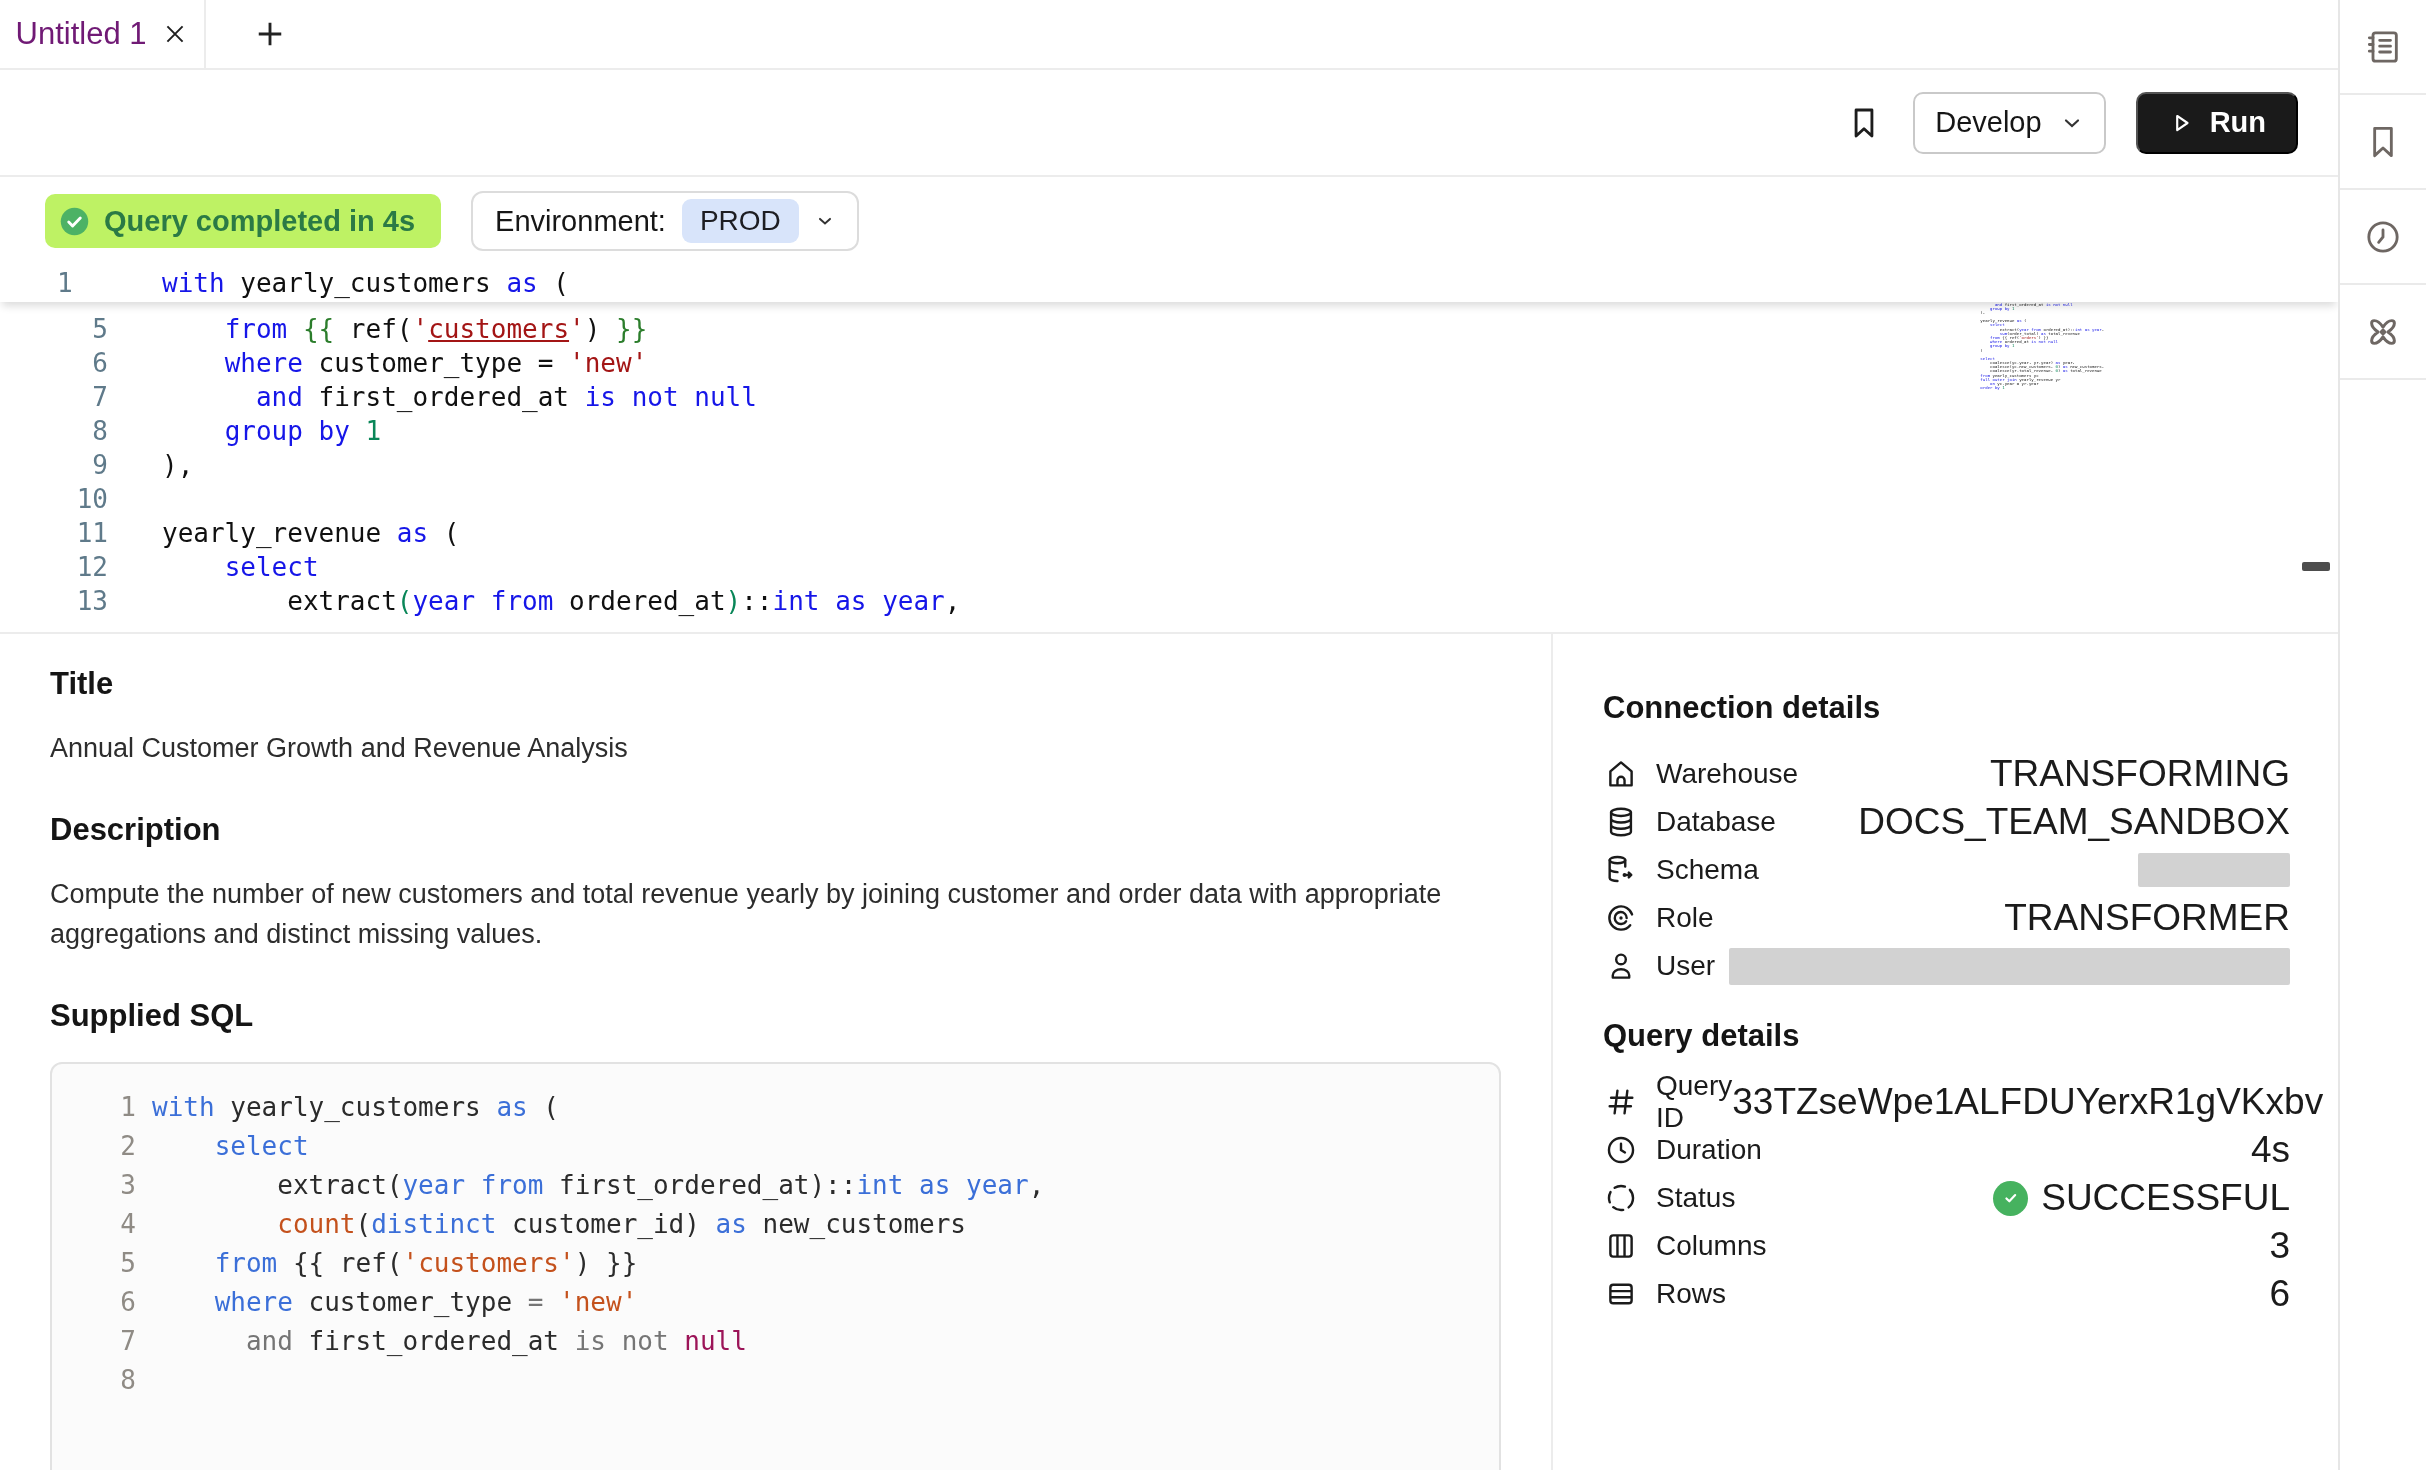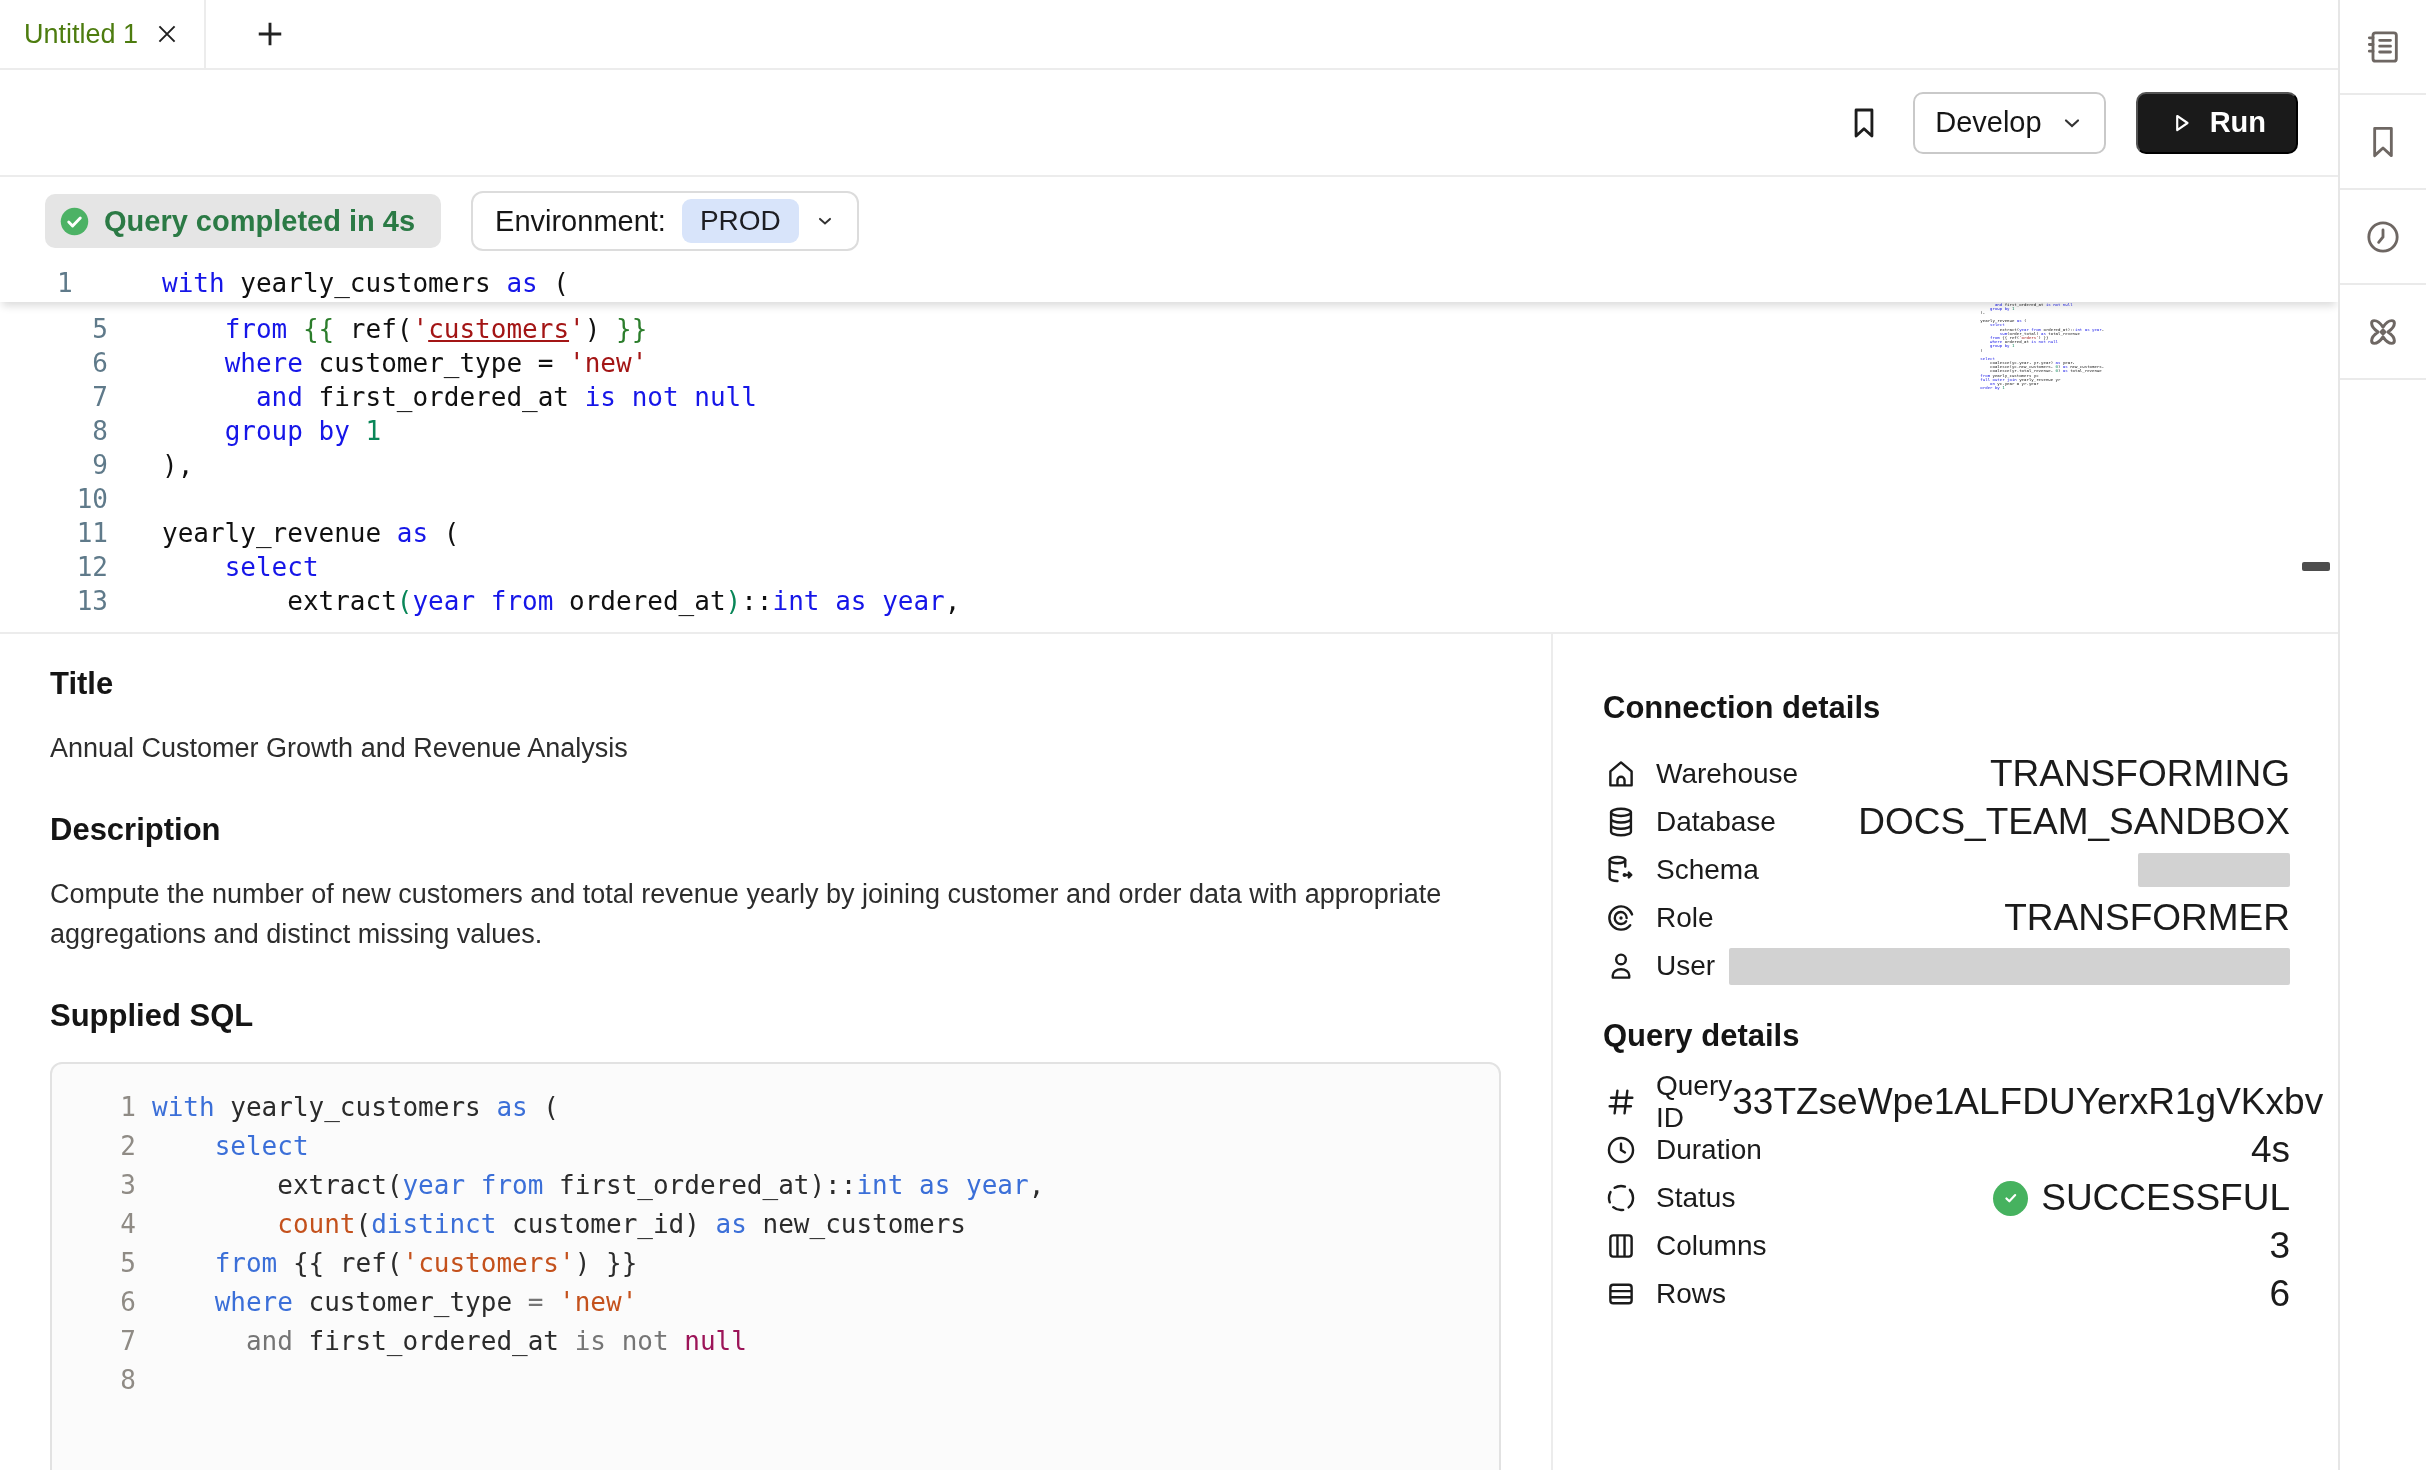--- a/index.html
+++ b/index.html
@@ -4,33 +4,33 @@
 <style>
   * { margin:0; padding:0; box-sizing:border-box; }
   html,body { width:2426px; height:1470px; overflow:hidden; background:#fff;
     font-family:"Liberation Sans", sans-serif; color:#1b1b1b; }
   .app { display:flex; width:2426px; height:1470px; }
   .main { flex:1; display:flex; flex-direction:column; min-width:0; }
 
   
   .tabbar { height:70px; border-bottom:2px solid #ececec; display:flex; align-items:stretch; }
   .tab { width:206px; border-right:2px solid #ececec; display:flex; align-items:center; justify-content:center; gap:16px; cursor:pointer; }
-  .tab-label { font-size:27px; color:#4d7c0f; }
+  .tab-label { font-size:31px; color:#701a75; }
   .tab-close { color:#4a4a4a; }
   .newtab { display:flex; align-items:center; padding-left:46px; color:#2b2b2b; cursor:pointer; }
 
   
   .toolbar { height:107px; border-bottom:2px solid #ececec; display:flex; align-items:center; justify-content:flex-end; gap:30px; padding-right:40px; }
   .iconbtn { display:flex; align-items:center; justify-content:center; cursor:pointer; color:#1f1f1f; }
   .btn-develop { height:62px; border:2px solid #c9c9c9; border-radius:10px; background:#fff; display:flex; align-items:center; gap:18px; padding:0 20px; font-size:29px; color:#161616; cursor:pointer; }
   .btn-run { height:62px; border-radius:10px; background:#1a1a1a; color:#fff; display:flex; align-items:center; gap:16px; padding:0 30px; font-size:29px; font-weight:700; cursor:pointer; }
 
   
   .statusrow { height:88px; display:flex; align-items:center; gap:30px; padding-left:45px; }
-  .pill-green { height:54px; background:#e5e5e5; border-radius:10px; display:flex; align-items:center; gap:13px; padding:0 26px 0 13px; }
+  .pill-green { height:54px; background:#bef264; border-radius:10px; display:flex; align-items:center; gap:13px; padding:0 26px 0 13px; }
   .pill-green span { font-size:29px; font-weight:700; color:#2b7a45; }
   .pill-env { height:60px; background:#fff; border:2px solid #dcdcdc; border-radius:12px; display:flex; align-items:center; gap:16px; padding:0 22px; cursor:pointer; }
   .env-label { font-size:29px; color:#161616; }
   .env-chip { height:44px; background:#d8e4fa; border-radius:9px; display:flex; align-items:center; padding:0 18px; font-size:28px; font-weight:500; color:#1d1d22; }
 
   
   .editor { height:369px; border-bottom:2px solid #ececec; position:relative; overflow:hidden; background:#fff;
     font-family:"DejaVu Sans Mono", monospace; font-size:26px; }
   .cl { display:flex; white-space:pre; }
   .editor .cl { height:34px; line-height:34px; }

